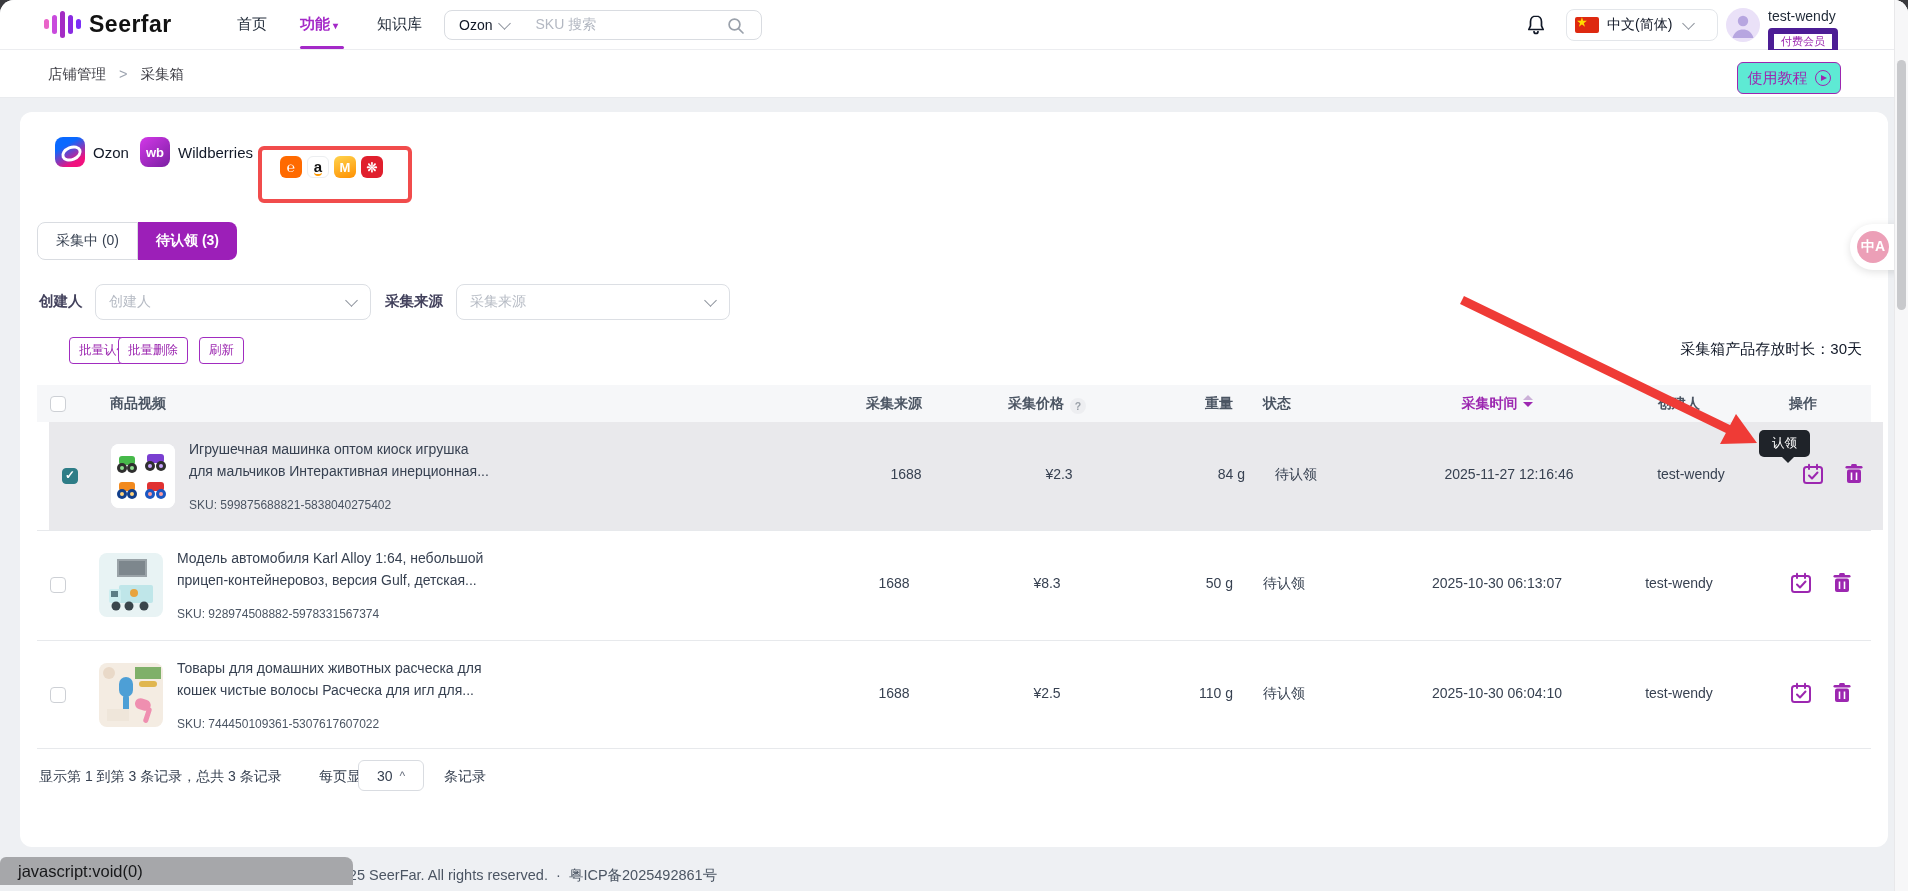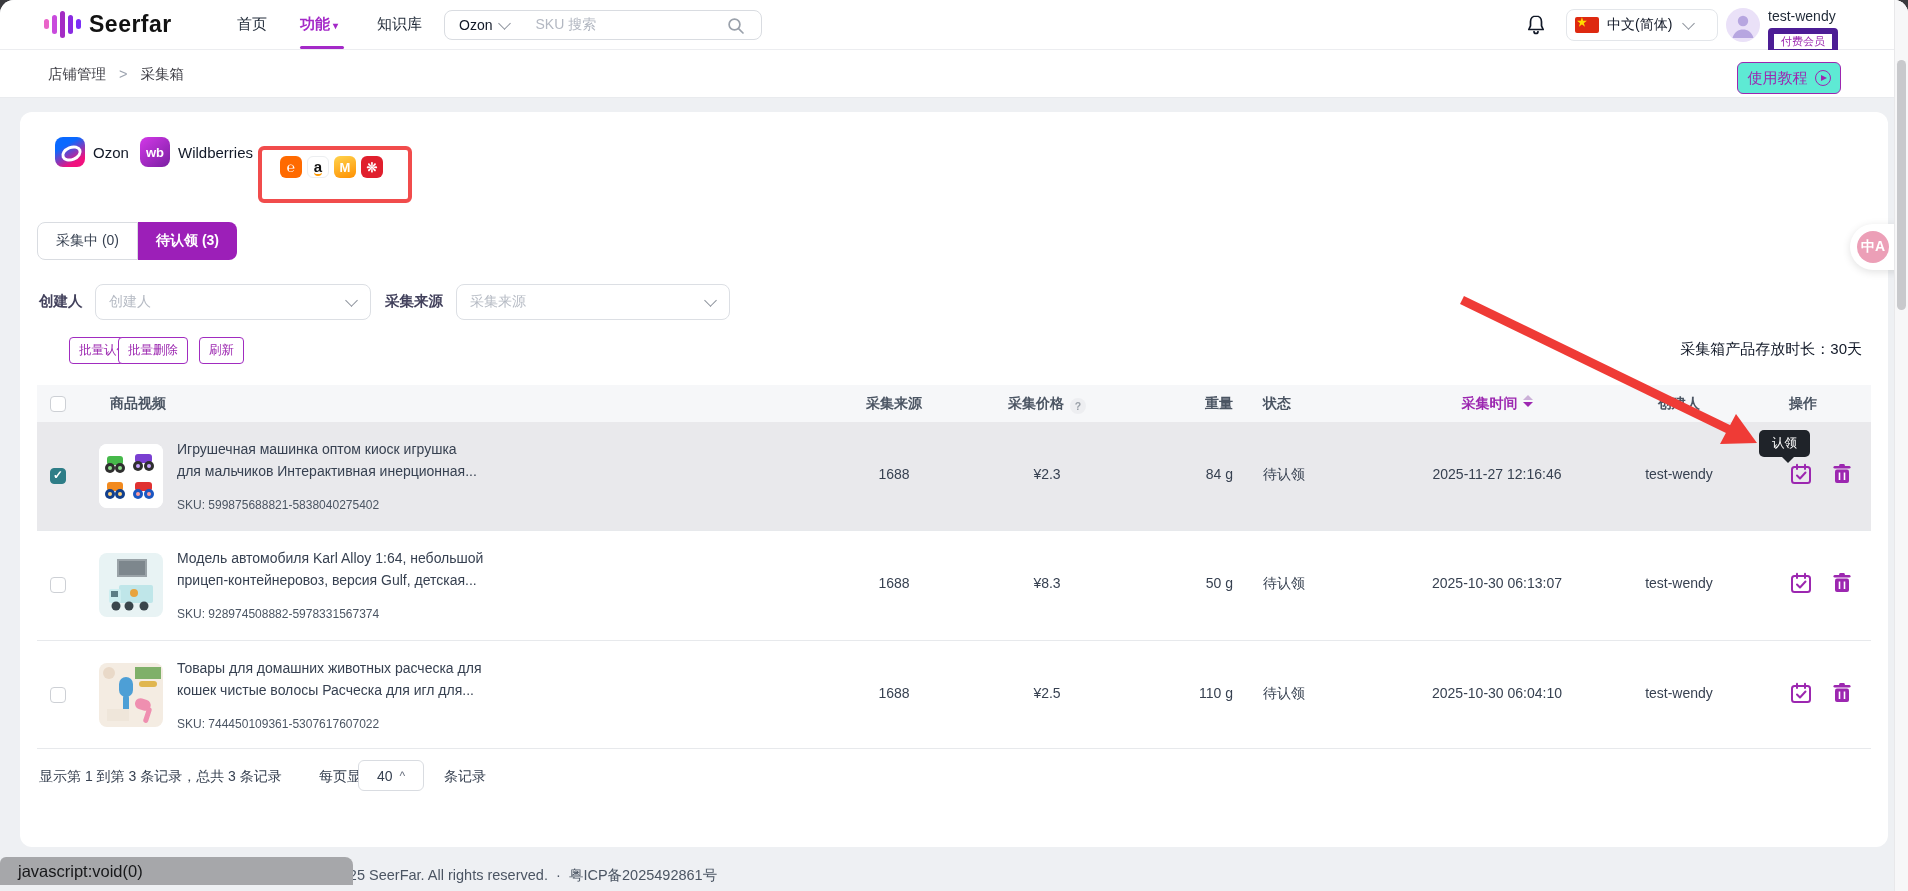--- a/index.html
+++ b/index.html
@@ -233,21 +233,21 @@
       <span class="hc" style="left:73px;">商品视频</span>
       <span class="hc c-source">采集来源</span>
       <span class="hc c-price"><span>采集价格</span><span class="qmark">?</span></span>
       <span class="hc c-weight">重量</span>
       <span class="hc c-status">状态</span>
       <span class="hc c-time" style="color:#9C27B0;"><span>采集时间</span><span class="sortic"><i class="up"></i><i class="dn"></i></span></span>
       <span class="hc c-creator">创建人</span>
       <span class="hc" style="left:1752px;width:100px;">操作</span>
     </div>
 
-    <div class="trow sel" style="top:310px;height:108px;">
+    <div class="trow sel" style="top:310px;height:108px;margin-left:12px;">
       <span class="rowcb"><span class="cbx on"></span></span>
       <div class="thumb">
         <svg width="64" height="64" viewBox="0 0 64 64">
             <rect width="64" height="64" fill="#fff"></rect>
           <g>
               <rect x="8" y="12" width="16" height="9" rx="3" fill="#46b94a"></rect>
               <circle cx="11" cy="24" r="5" fill="#2f2f2f"></circle>
               <circle cx="21" cy="24" r="5" fill="#2f2f2f"></circle>
               <circle cx="11" cy="24" r="2" fill="#8ee08f"></circle>
               <circle cx="21" cy="24" r="2" fill="#8ee08f"></circle>
@@ -393,21 +393,21 @@
             <line x1="9.5" y1="10.5" x2="9.5" y2="18" stroke="#fff" stroke-width="1.6"></line>
             <line x1="14.5" y1="10.5" x2="14.5" y2="18" stroke="#fff" stroke-width="1.6"></line>
           </svg>
       </span>
     </div>
     <div class="lastline"></div>
 
     <span class="pgtext">显示第 1 到第 3 条记录，总共 3 条记录</span>
     <span class="ppl">每页显示</span>
     <div class="ppsel">
-      <span>40</span>
+      <span>30</span>
         <span class="up">^</span>
     </div>
     <span class="pps">条记录</span>
   </div>
 
   <span class="footer-text">
     <span>© 2025 SeerFar. All rights reserved.</span>&nbsp;&nbsp;<span>·</span>&nbsp;&nbsp;<span>粤ICP备2025492861号</span>
   </span>
   <div class="statusbar">
       <span>javascript:void(0)</span>

